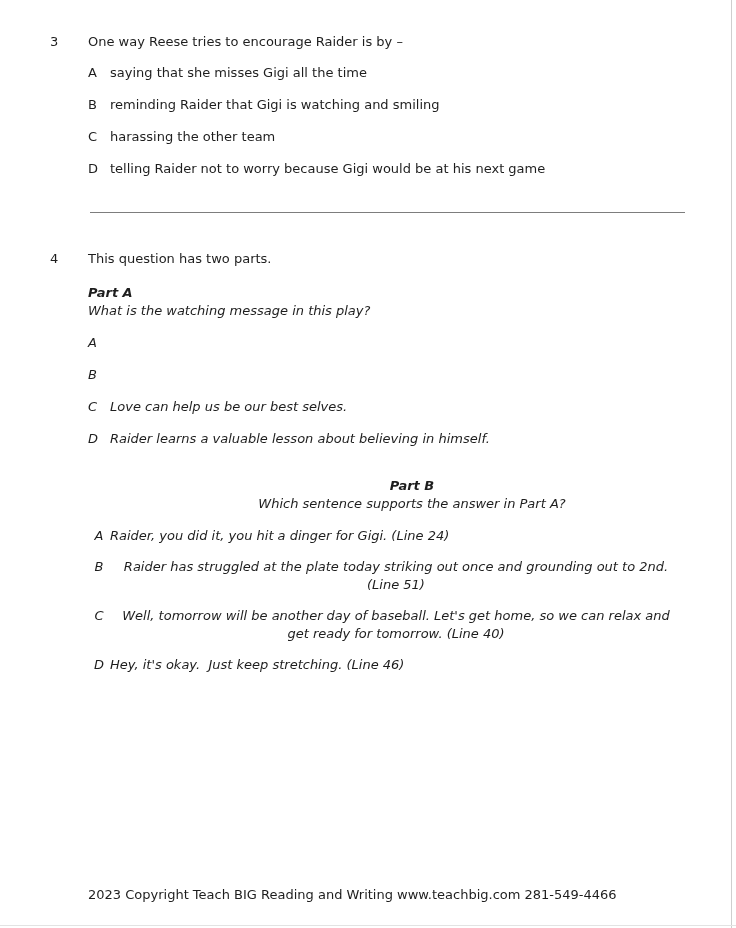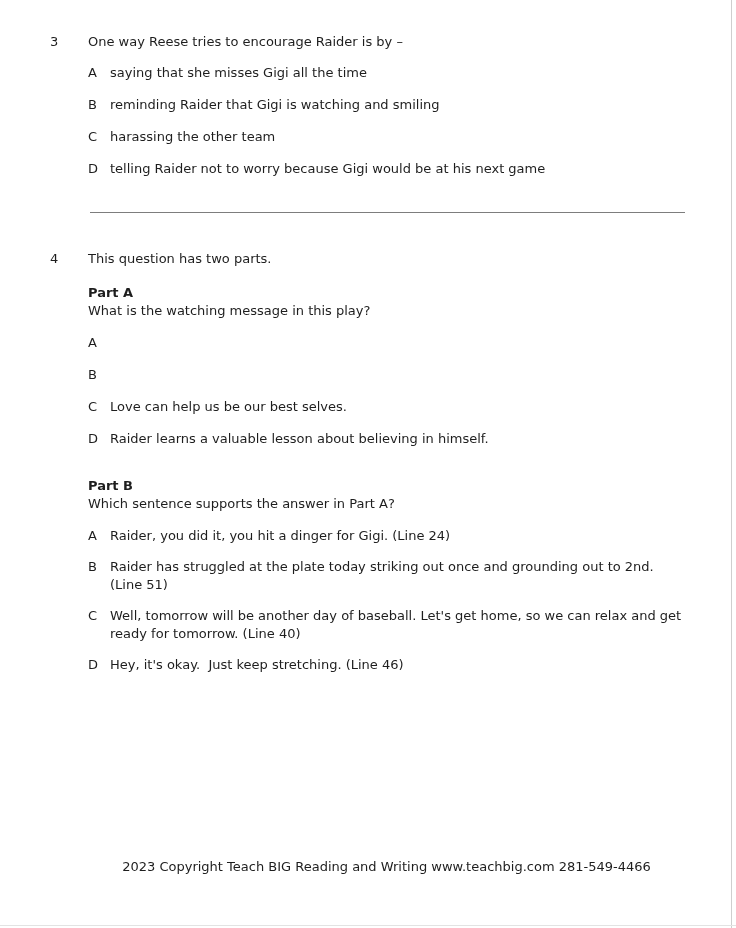--- a/index.html
+++ b/index.html
@@ -53,46 +53,48 @@
     height: 0;
     border: none;
     border-top: 1px solid #7d7d7d;
   }
   .q4 .q-header {
     margin-bottom: 16px;
   }
   
   .part {
     margin-left: 38px;
+    font-style: italic;
   }
   .part-label {
     font-weight: bold;
   }
   .part-prompt {
     margin-bottom: 14px;
   }
   .part .choices {
     margin-left: 0;
   }
   .part-b {
     margin-top: 29px;
+    text-align: center;
   }
   .part-b .part-prompt {
     margin-bottom: 14px;
   }
   .part-b .choice {
     margin-bottom: 13px;
   }
   
   .footer {
     position: absolute;
-    top: 858px;
+    top: 886px;
     left: 88px;
     width: 597px;
-    text-align: center;
+    text-align: left;
   }
   
   .edge-v {
     position: absolute;
     left: 731px;
     top: 0;
     width: 1px;
     height: 928px;
     background: #cfcfcf;
   }

